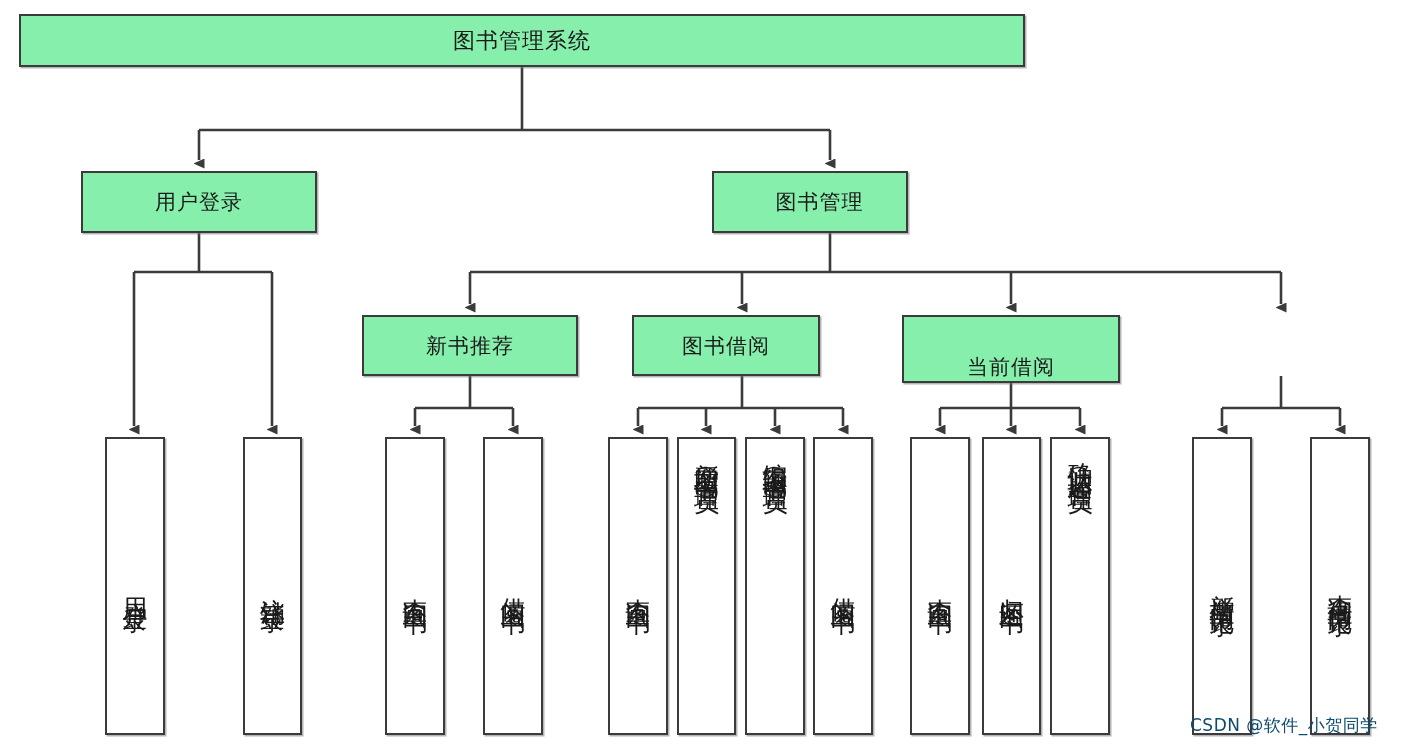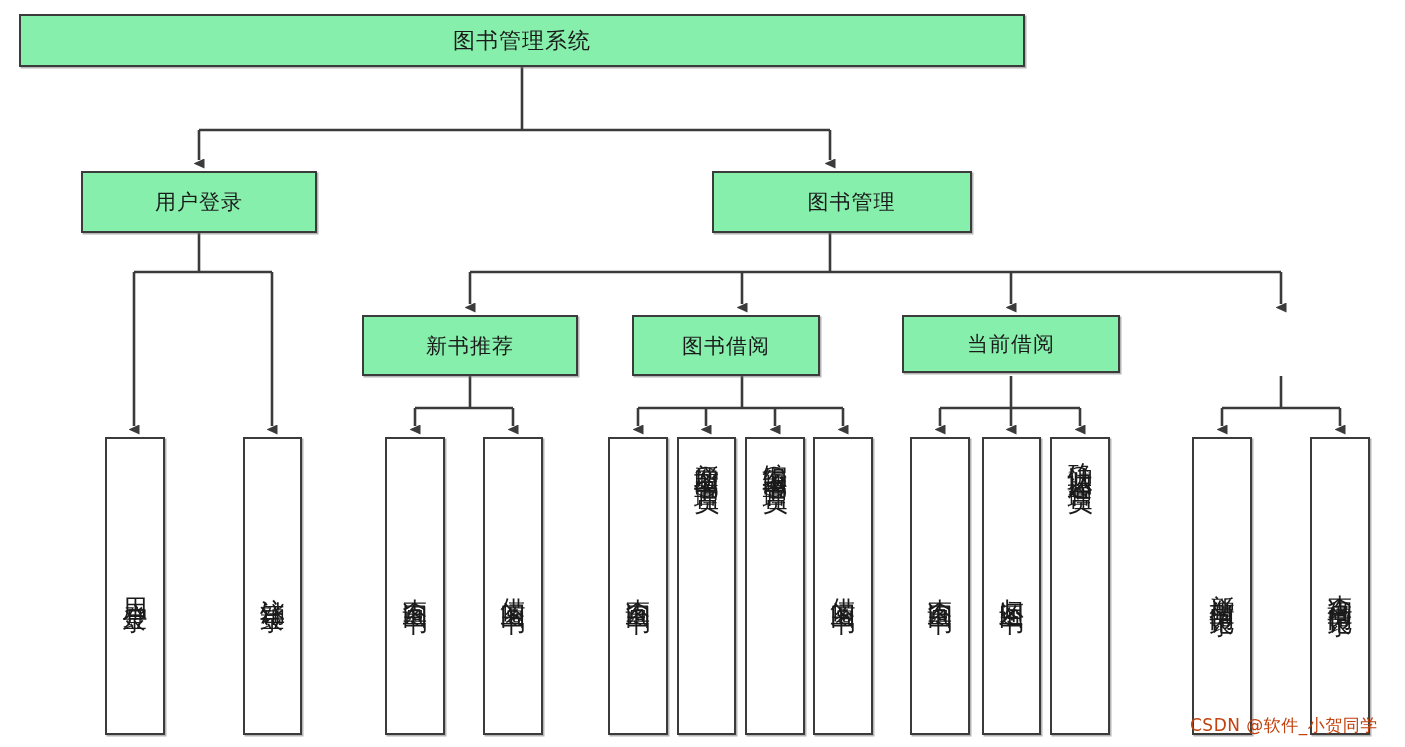--- a/index.html
+++ b/index.html
@@ -29,26 +29,26 @@
     letter-spacing:1px;
     font-size:21px;
   }
 
   
   #n-root{left:19px;top:14px;width:1006px;height:53px;}
   #n-root .lbl{font-size:22px;}
 
   
   #n-login{left:81px;top:171px;width:236px;height:62px;}
-  #n-books{left:712px;top:171px;width:260px;height:62px;padding-left:19px;}
+  #n-books{left:712px;top:171px;width:196px;height:62px;padding-left:19px;}
 
   
   #n-rec{left:362px;top:315px;width:216px;height:61px;}
   #n-borrow{left:632px;top:315px;width:188px;height:61px;}
-  #n-current{left:902px;top:315px;width:218px;height:58px;}
+  #n-current{left:902px;top:315px;width:218px;height:68px;align-items:flex-end;}
   #n-record{left:1172px;top:315px;width:218px;height:61px;}
 
   
   .leaf{
     position:absolute;
     box-sizing:border-box;
     background:#ffffff;
     border:2.5px solid #3b3b3b;
     top:437px;height:298px;
     display:flex;
@@ -82,21 +82,21 @@
   #l-cur-q      {left:910px;width:60px;}
   #l-cur-ret    {left:982px;width:59px;}
   #l-cur-conf   {left:1050px;width:60px;}
   #l-rd-add     {left:1192px;width:60px;}
   #l-rd-q       {left:1310px;width:60px;}
 
   .watermark{
     position:absolute;
     left:1190px;top:714px;
     font-size:17px;
-    color:#c2410c;
+    color:#0c4a6e;
     letter-spacing:.5px;
     white-space:nowrap;
   }
 </style>
 </head>
 <body>
 
 <div id="canvas">
 
   <svg class="edges" viewBox="0 0 1405 747" xmlns="http://www.w3.org/2000/svg">

